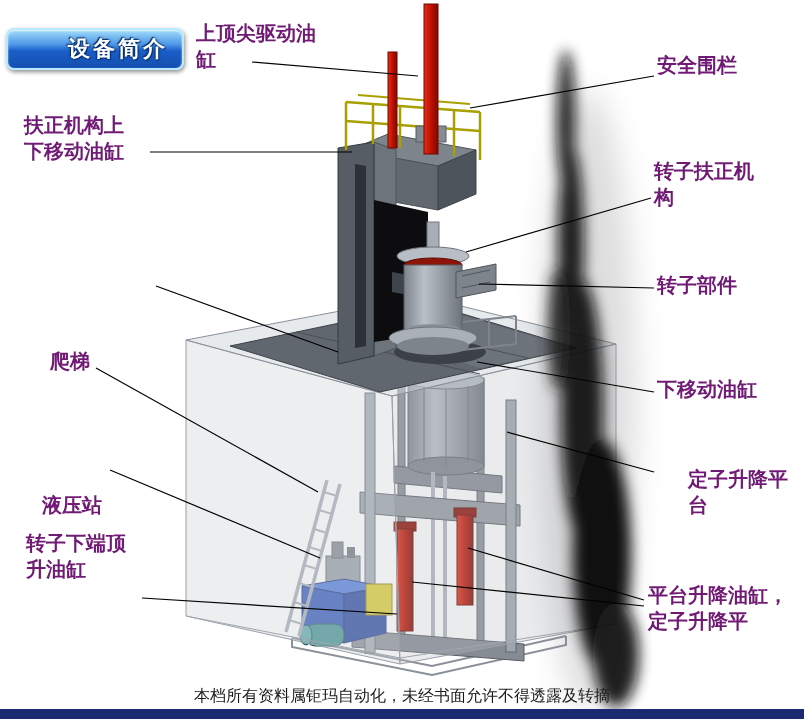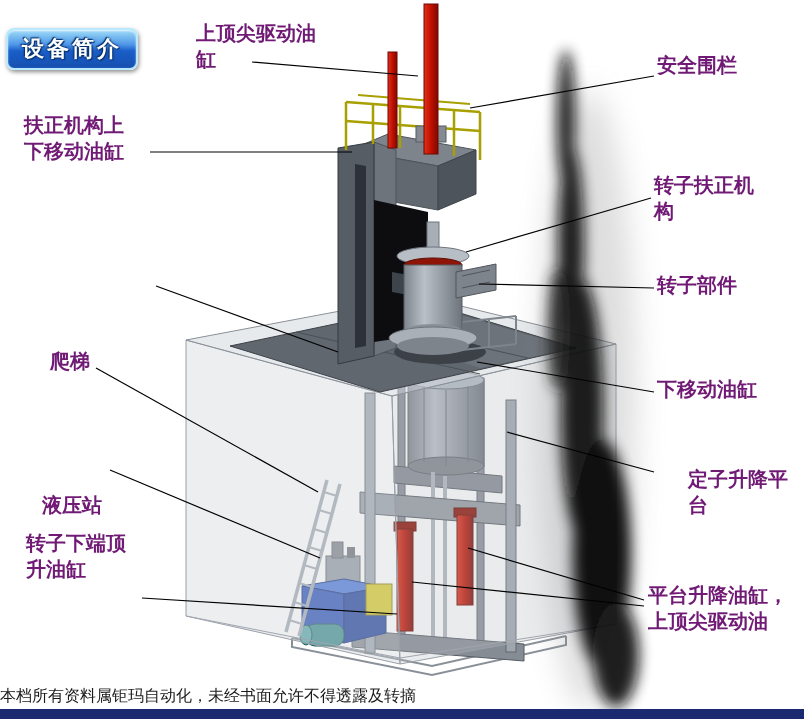--- a/index.html
+++ b/index.html
@@ -7,31 +7,32 @@
     position:relative;width:804px;height:719px;background:#ffffff;overflow:hidden;
     font-family:"Liberation Sans", sans-serif;
   }
   .art{position:absolute;left:0;top:0;}
   .badge{
     position:absolute;left:6px;top:28px;width:128px;height:38px;
     display:flex;align-items:center;justify-content:center;
     background:linear-gradient(to bottom,#9fdcf8 0%,#4f97e8 38%,#1a5ec8 55%,#1550b0 100%);
     border:2px solid #b9e9ff;border-radius:8px;
     box-shadow:1px 2px 4px rgba(0,0,0,.45), inset 0 1px 2px rgba(255,255,255,.8);
+    padding-left:46px;
   }
   .badge span{
     color:#ffffff;font-size:22px;font-weight:700;letter-spacing:3px;
     text-shadow:1px 1px 1px #05306e, -1px -1px 1px #05306e, 0 0 3px #05306e;
   }
   .callout{
     position:absolute;font-size:20px;font-weight:700;color:#701a75;
     line-height:1.3;white-space:pre-line;
   }
   .footer{
-    position:absolute;left:0;top:686px;width:100%;
+    position:absolute;left:0;top:686px;width:100%;text-align:center;
     font-size:16px;color:#1a1a1a;font-family:Liberation Serif, serif;
   }
   .bottom-bar{
     position:absolute;left:0;top:709px;width:100%;height:10px;background:#1b2a70;
   }
 </style>
 </head>
 <body>
 
 <div class="canvas">
@@ -180,29 +181,29 @@
 
   <div class="badge">
     <span>设备简介</span>
   </div>
 
   <div class="callout" style="left:196px;top:20px;width:170px;">上顶尖驱动油
 缸</div>
   <div class="callout" style="left:657px;top:52px;width:120px;">安全围栏</div>
   <div class="callout" style="left:24px;top:112px;width:140px;">扶正机构上
 下移动油缸</div>
-  <div class="callout" style="left:654px;top:172px;width:130px;">转子扶正机
+  <div class="callout" style="left:654px;top:158px;width:130px;">转子扶正机
 构</div>
   <div class="callout" style="left:657px;top:272px;width:110px;">转子部件</div>
   <div class="callout" style="left:50px;top:348px;width:80px;">爬梯</div>
   <div class="callout" style="left:657px;top:376px;width:110px;">下移动油缸</div>
   <div class="callout" style="left:42px;top:452px;width:90px;margin-top:40px;">液压站</div>
   <div class="callout" style="left:688px;top:446px;width:130px;margin-top:20px;">定子升降平
 台</div>
   <div class="callout" style="left:26px;top:530px;width:140px;">转子下端顶
 升油缸</div>
   <div class="callout" style="left:648px;top:582px;width:156px;">平台升降油缸，
-上顶尖驱动油</div>
+定子升降平</div>
 
   <div class="footer">本档所有资料属钜玛自动化，未经书面允许不得透露及转摘</div>
   <div class="bottom-bar"></div>
 
 </div>
 
 </body></html>

